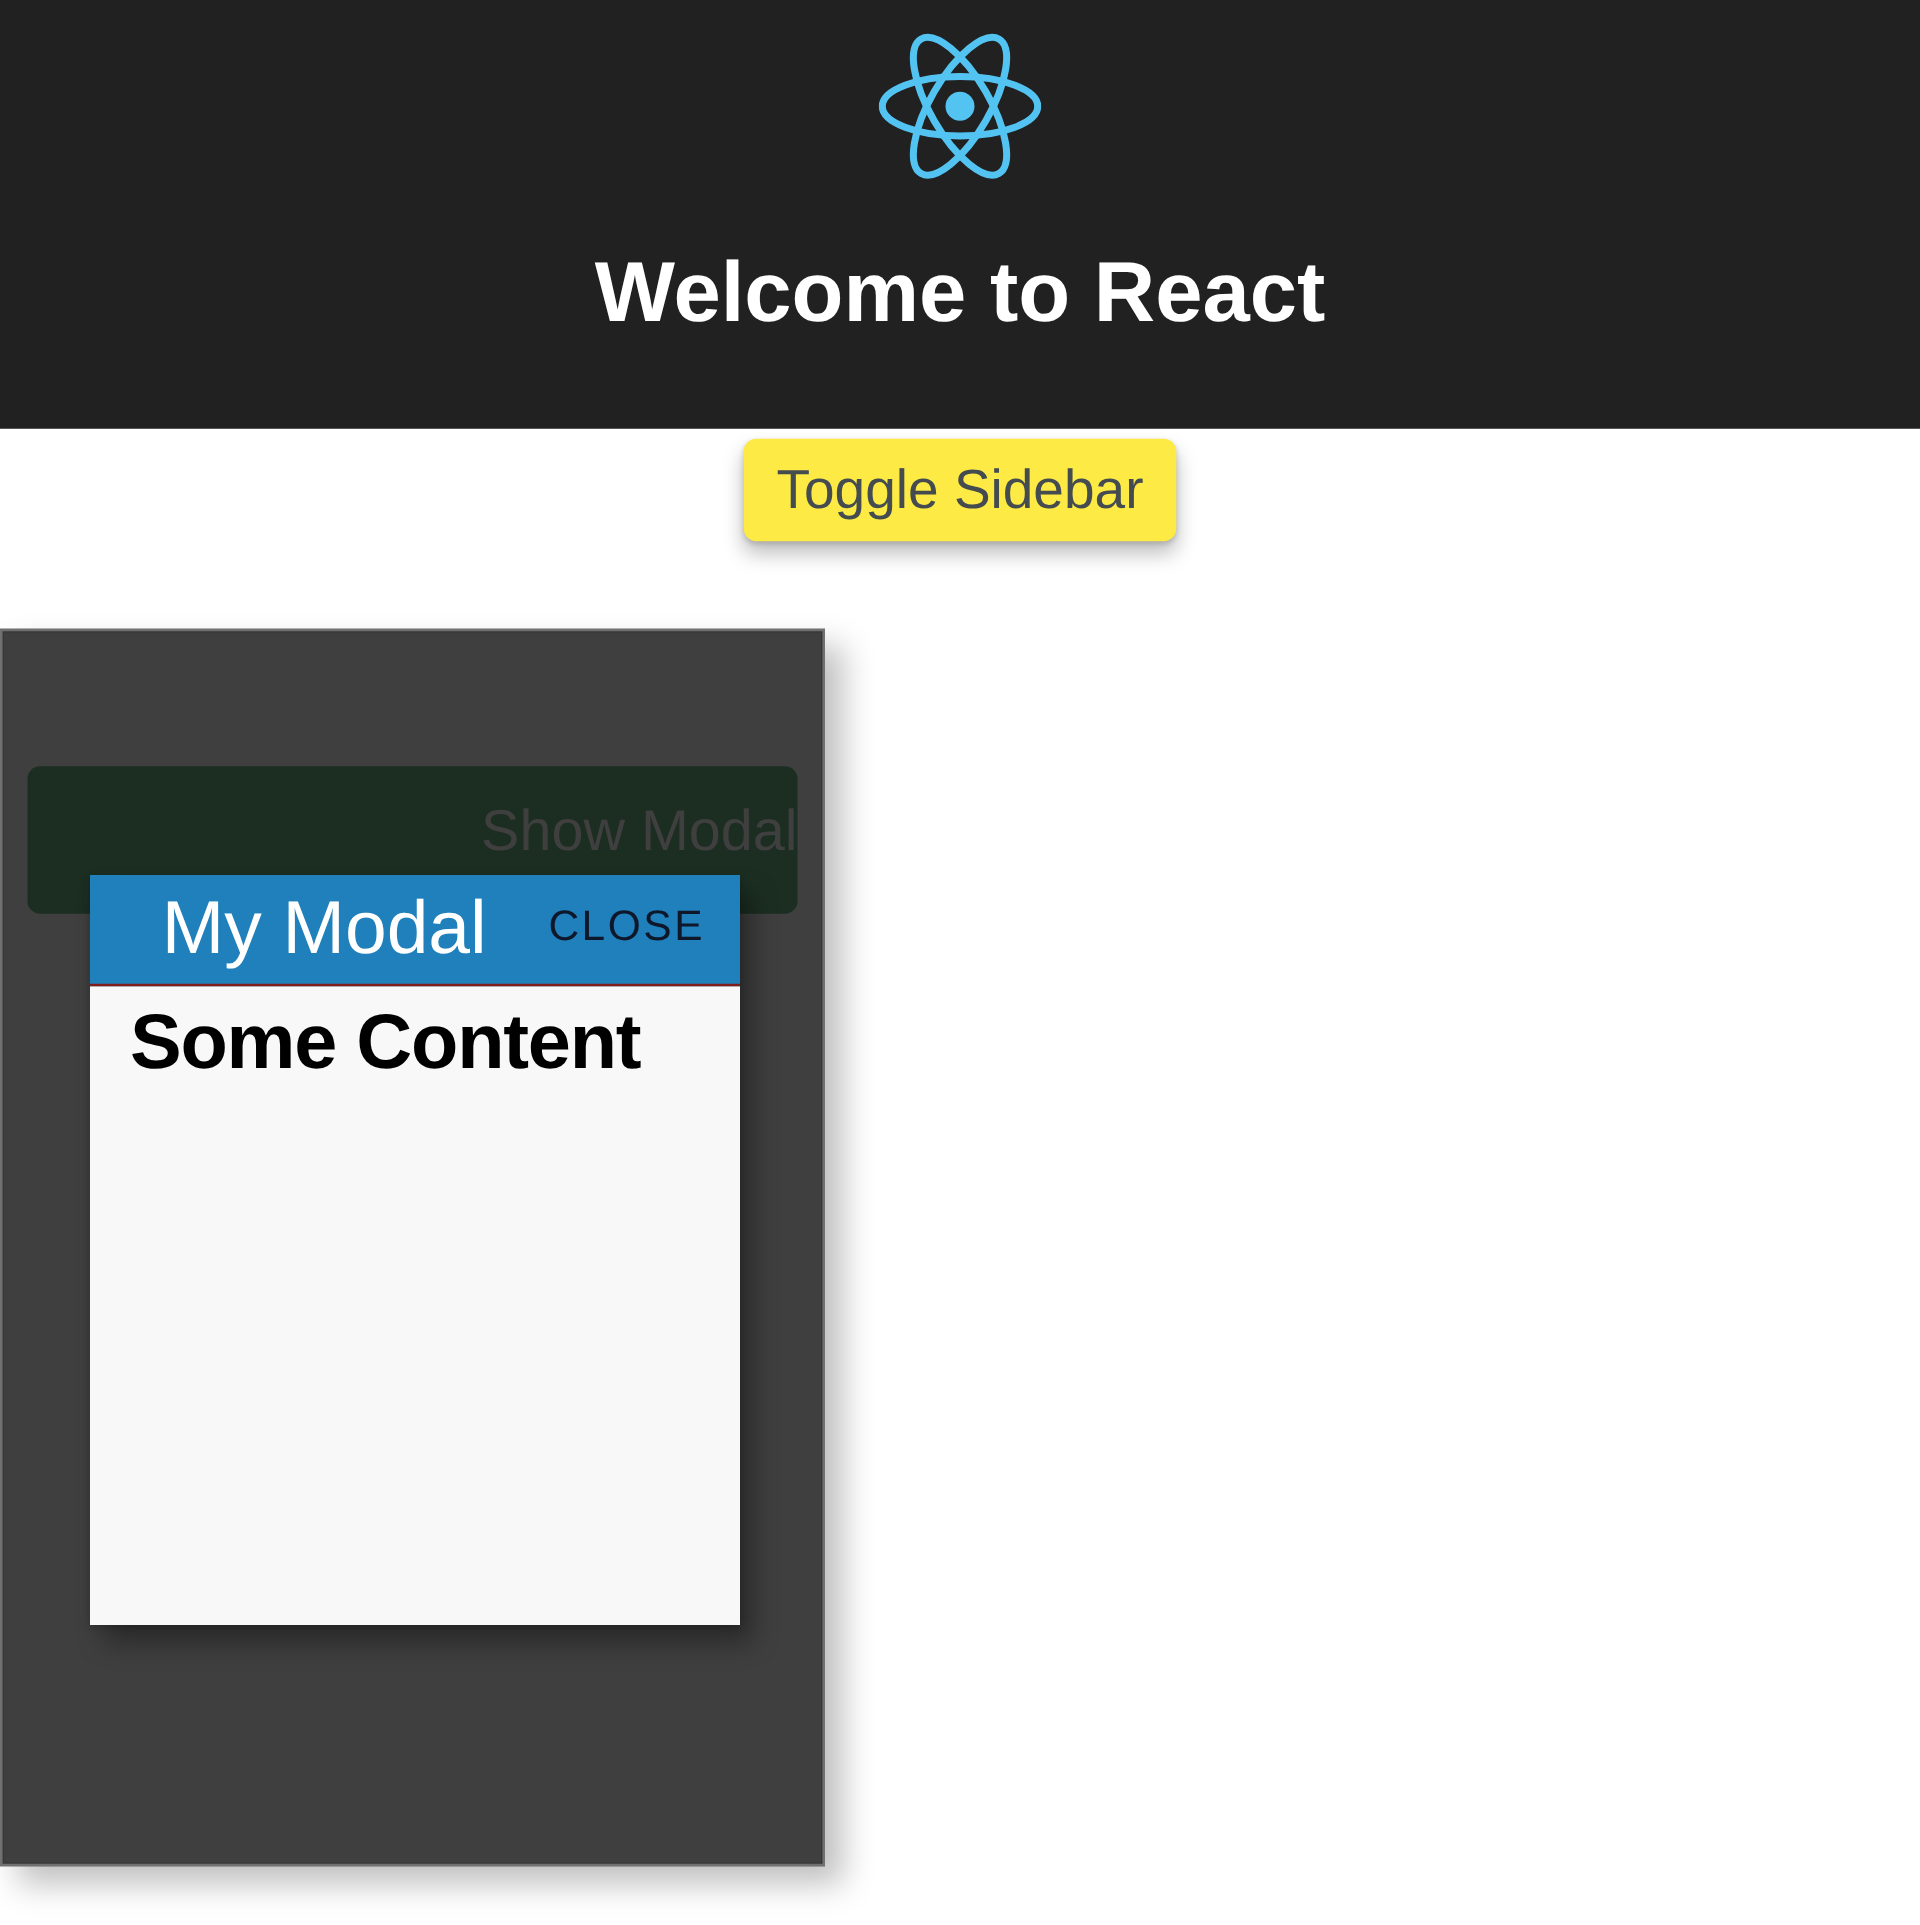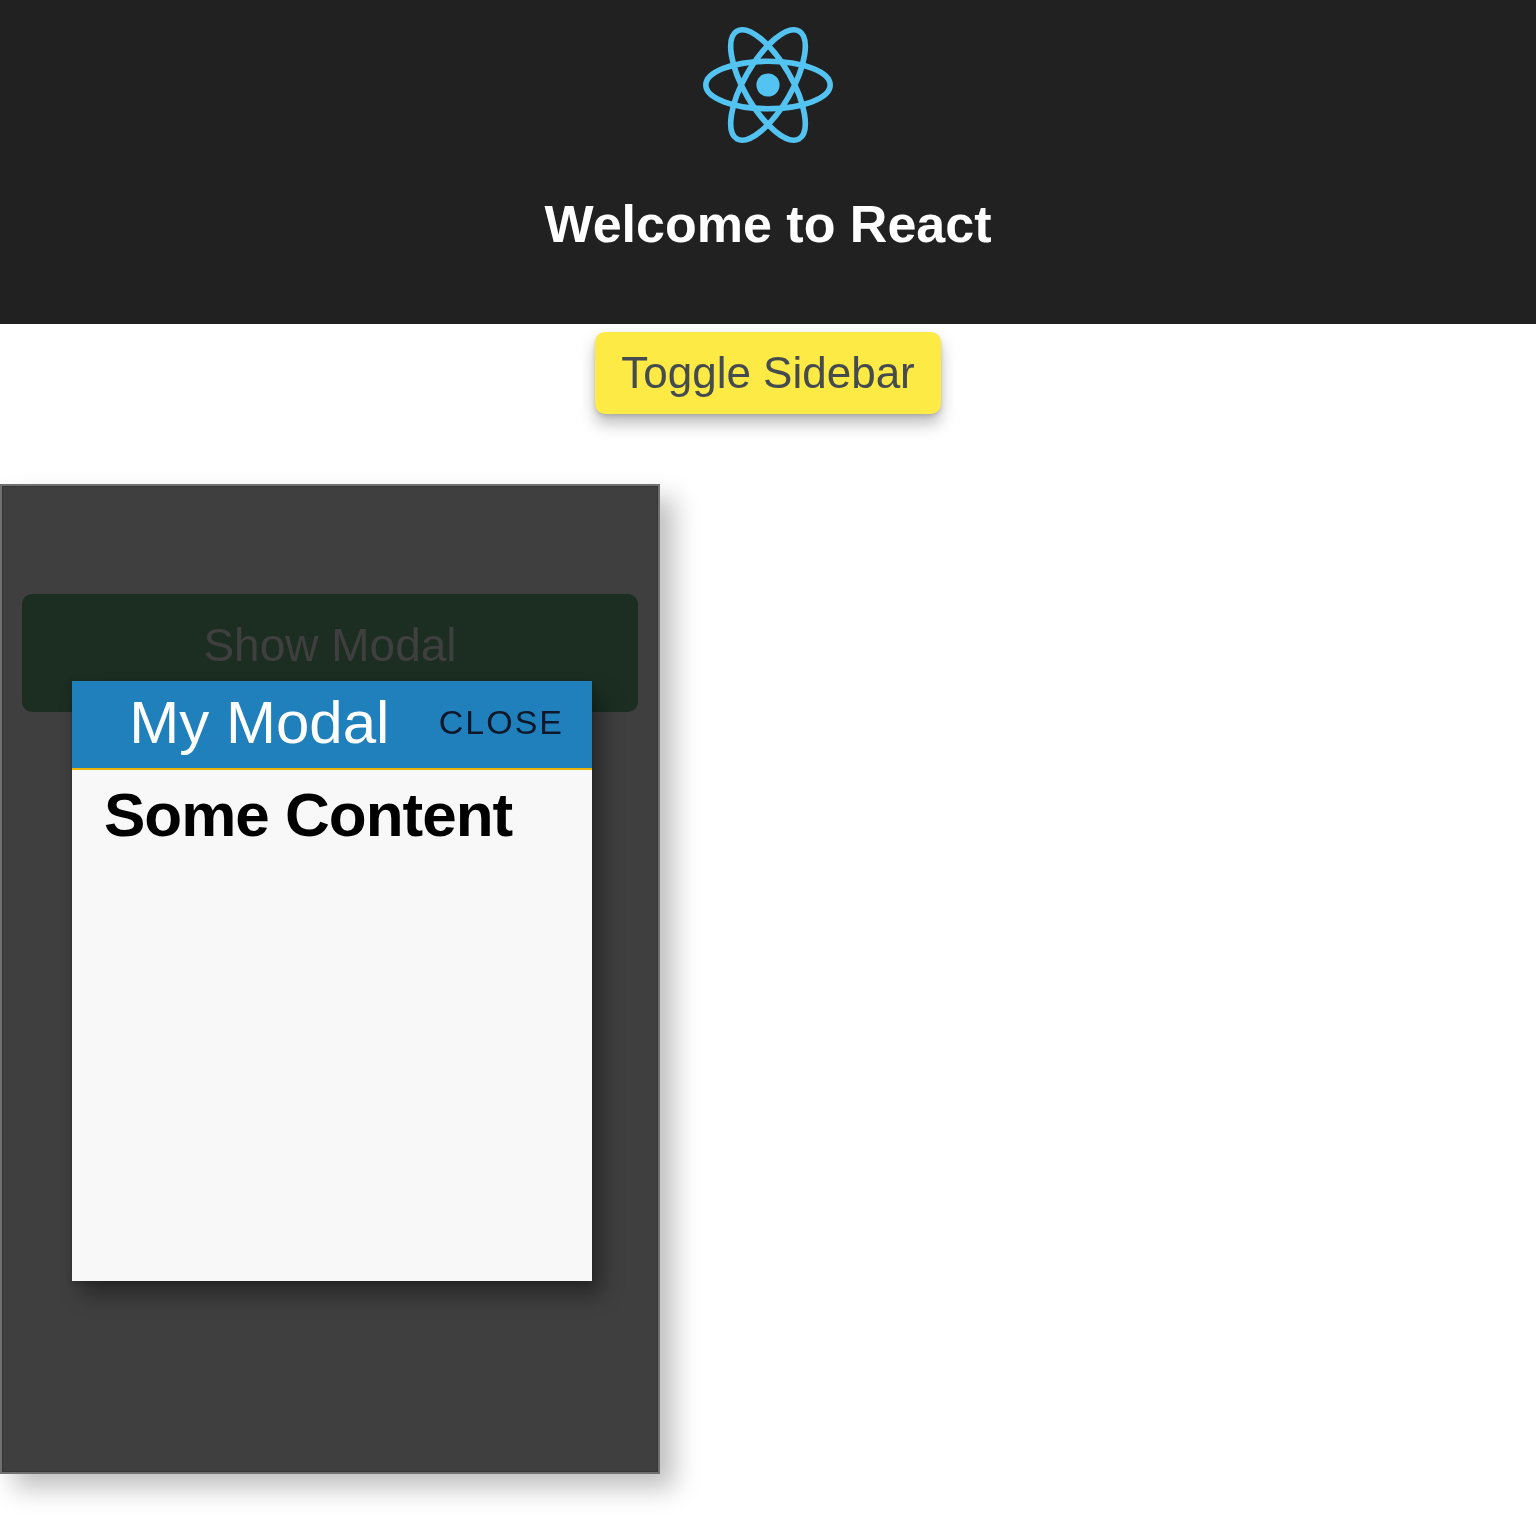--- a/index.html
+++ b/index.html
@@ -15,21 +15,21 @@
     background: #212121;
     text-align: center;
     padding: 20px 0 50px 0;
   }
   .header .logo-wrap {
     display: inline-block;
     margin-top: 0;
   }
   .header h2 {
     color: #ffffff;
-    font-size: 52px;
+    font-size: 68px;
     font-weight: 700;
     margin: 40px 0 20px 0;
   }
 
   .logo svg {
     width: 130px;
     height: 130px;
     display: block;
     margin: 0 auto;
   }
@@ -66,21 +66,21 @@
   .show-modal-btn {
     margin-top: 88px;
     width: 100%;
     display: block;
     background: #1c2e22;
     color: #3f3f3f;
     font-size: 46px;
     border: none;
     border-radius: 10px;
     padding: 24px 0 40px 0;
-    text-align: center;
+    text-align: right;
     cursor: pointer;
   }
 
   .modal-overlay {
     position: absolute;
     top: 195px;
     left: 70px;
     width: 520px;
     height: 600px;
     box-sizing: border-box;
@@ -89,21 +89,21 @@
   }
 
   .modal-title-bar {
     background: #1f80bb;
     color: #ffffff;
     display: flex;
     align-items: center;
     justify-content: space-between;
     padding: 10px 28px 14px 18px;
     box-sizing: border-box;
-    border-bottom: 2px solid #eab308;
+    border-bottom: 2px solid #7f1d1d;
   }
 
   .modal-title {
     font-size: 60px;
     line-height: 1.05;
     text-align: center;
     font-weight: 400;
     flex: 1;
   }
 

